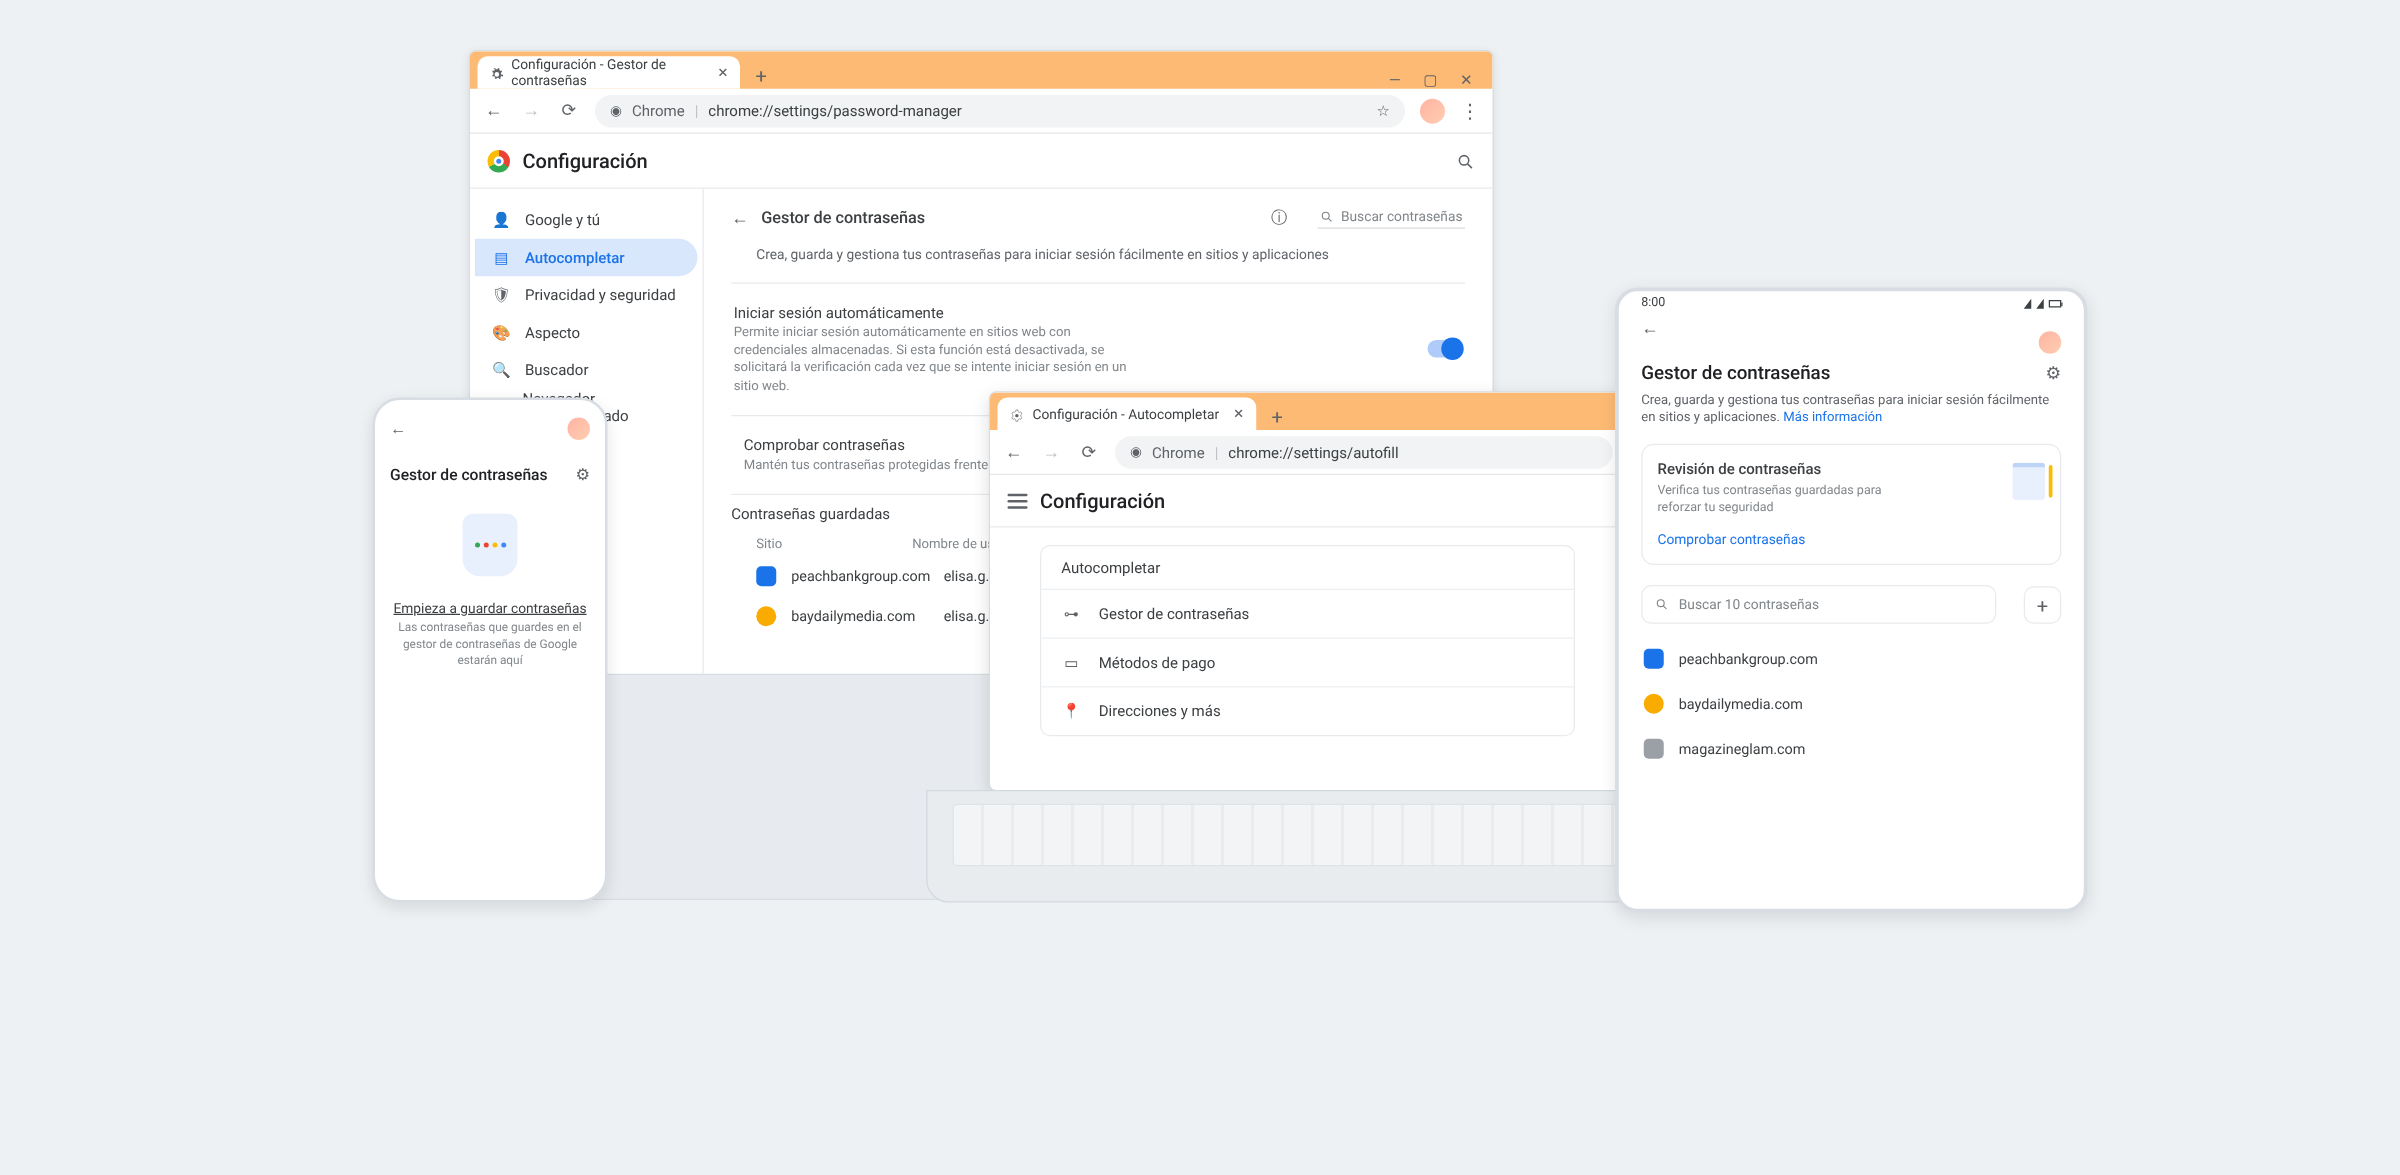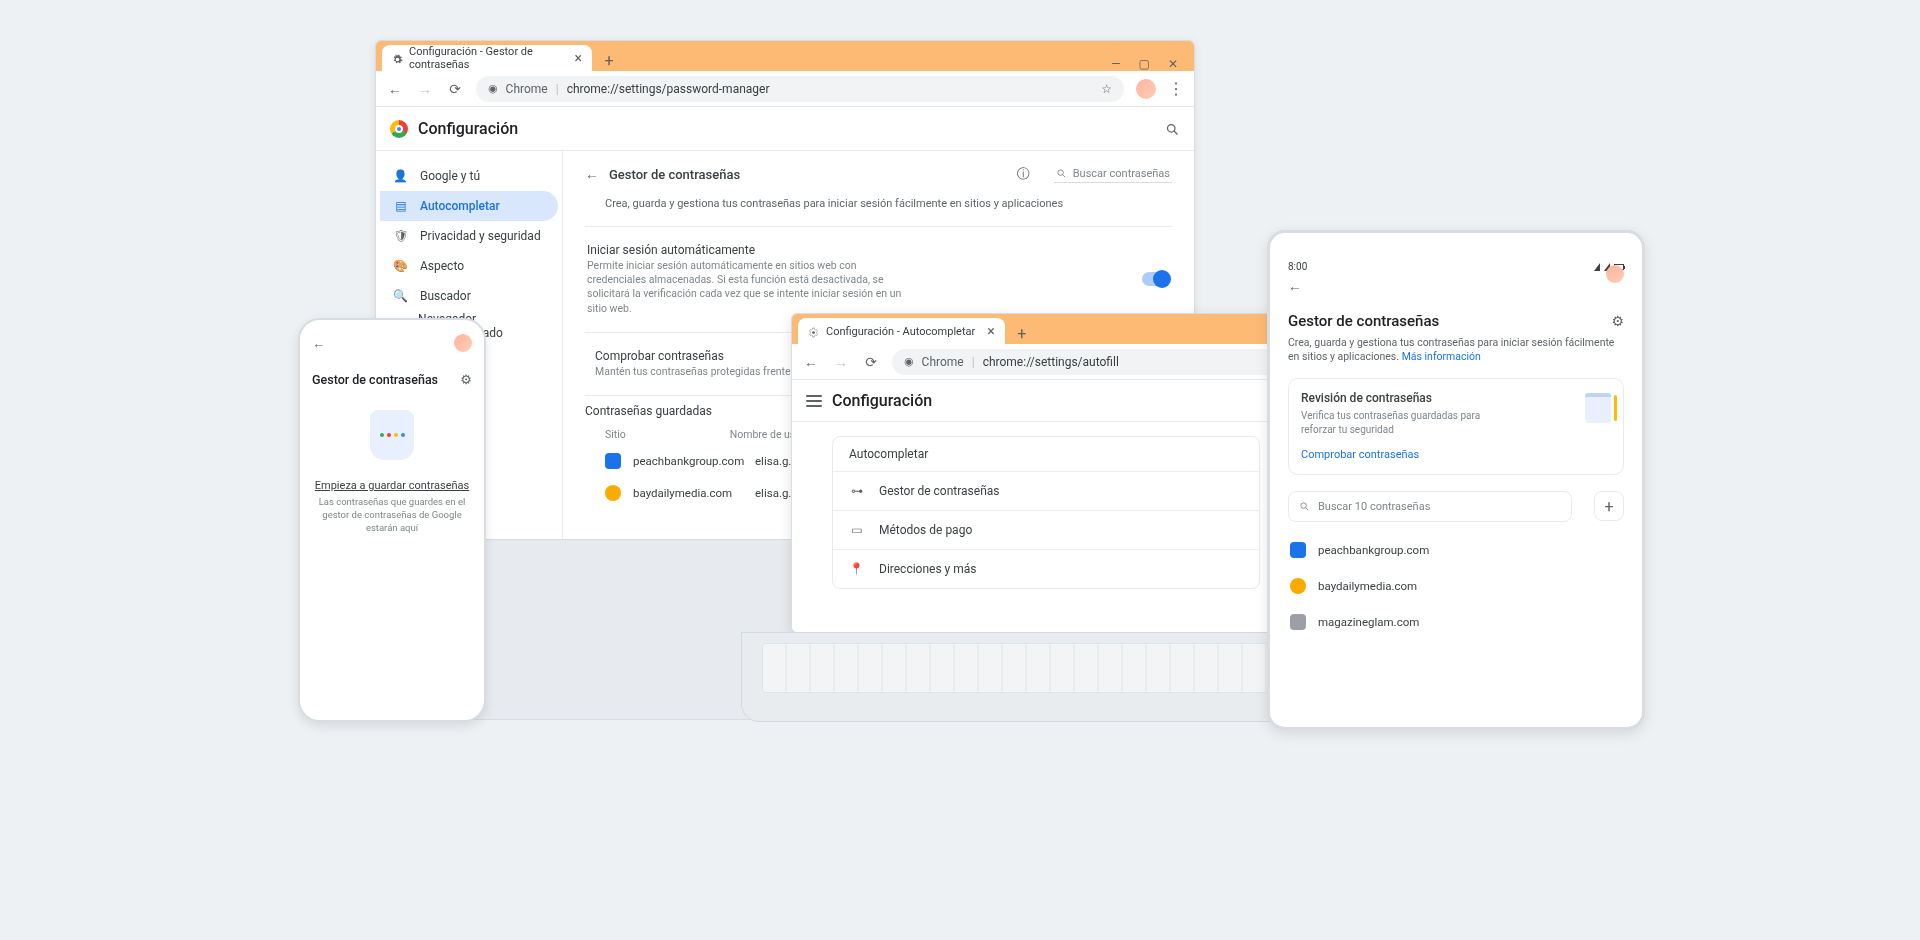--- a/index.html
+++ b/index.html
@@ -80,40 +80,40 @@
   .ph-title{font-size:12.5px;color:#202124;font-weight:500;}
   .ph-gear{font-size:13px;color:#5f6368;}
   .ph-illus{height:72px;margin:12px auto 8px;display:flex;align-items:center;justify-content:center;}
   .shield{width:44px;height:50px;background:#e8f0fe;border-radius:8px 8px 14px 14px;display:flex;align-items:center;justify-content:center;}
   .dots{display:flex;gap:3px;}
   .dots span{width:4px;height:4px;border-radius:50%;}
   .ph-h{font-size:11px;text-align:center;color:#3c4043;margin-top:4px;text-decoration:underline;}
   .ph-p{font-size:9.5px;text-align:center;color:#80868b;margin-top:4px;line-height:1.35;padding:0 4px;}
 
   
-  .tablet{position:absolute;left:1087px;top:210px;width:378px;height:500px;background:#fff;border:3px solid #d8dde3;border-radius:18px;box-shadow:0 4px 14px rgba(0,0,0,.1);padding:28px 18px;overflow:hidden;}
+  .tablet{position:absolute;left:1112px;top:210px;width:378px;height:500px;background:#fff;border:3px solid #d8dde3;border-radius:18px;box-shadow:0 4px 14px rgba(0,0,0,.1);padding:4px 18px;overflow:hidden;}
   .tb-status{display:flex;align-items:center;justify-content:space-between;font-size:10px;color:#3c4043;}
   .tb-icons{display:flex;gap:4px;align-items:center;}
   .tri{width:0;height:0;border-left:6px solid transparent;border-bottom:8px solid #3c4043;}
   .batt{width:10px;height:6px;border:1px solid #3c4043;position:relative;}
   .batt:after{content:"";position:absolute;right:-2px;top:1px;width:1px;height:3px;background:#3c4043;}
   .tb-back{font-size:14px;color:#5f6368;margin-top:6px;}
   .tb-avatar{width:18px;height:18px;border-radius:50%;background:linear-gradient(135deg,#ffb4a2,#ffcdb2);position:absolute;right:18px;top:32px;}
   .tb-head{display:flex;align-items:center;justify-content:space-between;margin-top:18px;}
   .tb-title{font-size:15px;font-weight:500;color:#202124;}
   .tb-opt{color:#5f6368;font-size:14px;}
   .tb-desc{font-size:10.5px;color:#5f6368;margin-top:6px;line-height:1.35;}
   .link{color:#1a73e8;}
   .tb-card{border:1px solid #e8eaed;border-radius:10px;padding:12px;margin-top:14px;position:relative;}
   .tb-card-t{font-size:12px;color:#3c4043;font-weight:500;}
   .tb-card-d{font-size:10px;color:#80868b;margin-top:4px;max-width:190px;line-height:1.35;}
   .tb-card-l{font-size:11px;color:#1a73e8;margin-top:12px;display:inline-block;}
   .clipb{position:absolute;right:12px;top:14px;width:26px;height:30px;background:#e8f0fe;border-radius:3px;border-top:4px solid #bdd4f7;}
   .pen{position:absolute;right:6px;top:16px;width:3px;height:26px;background:#fbbc05;border-radius:2px;}
-  .tb-search{display:flex;align-items:flex-start;gap:22px;margin-top:16px;border-radius:14px;}
+  .tb-search{display:flex;align-items:flex-end;gap:22px;margin-top:16px;border-radius:14px;}
   .tb-sbox{flex:1;display:flex;align-items:center;gap:8px;border:1px solid #e8eaed;border-radius:8px;padding:8px 10px;font-size:11px;color:#80868b;}
   .tb-add{width:30px;height:30px;border:1px solid #e8eaed;border-radius:8px;display:flex;align-items:center;justify-content:center;color:#5f6368;font-size:16px;}
   .tb-list{margin-top:10px;}
   .tb-item{display:flex;align-items:center;gap:12px;padding:10px 2px;font-size:11.5px;color:#3c4043;}
   .fav{width:16px;height:16px;border-radius:4px;}
   .f-blue{background:#1a73e8;}
   .f-orange{background:#f9ab00;border-radius:50%;}
   .f-yellow{background:#fdd663;border-radius:50%;}
   .f-grey{background:#9aa0a6;}
   .f-green{background:#34a853;border-radius:50%;}

